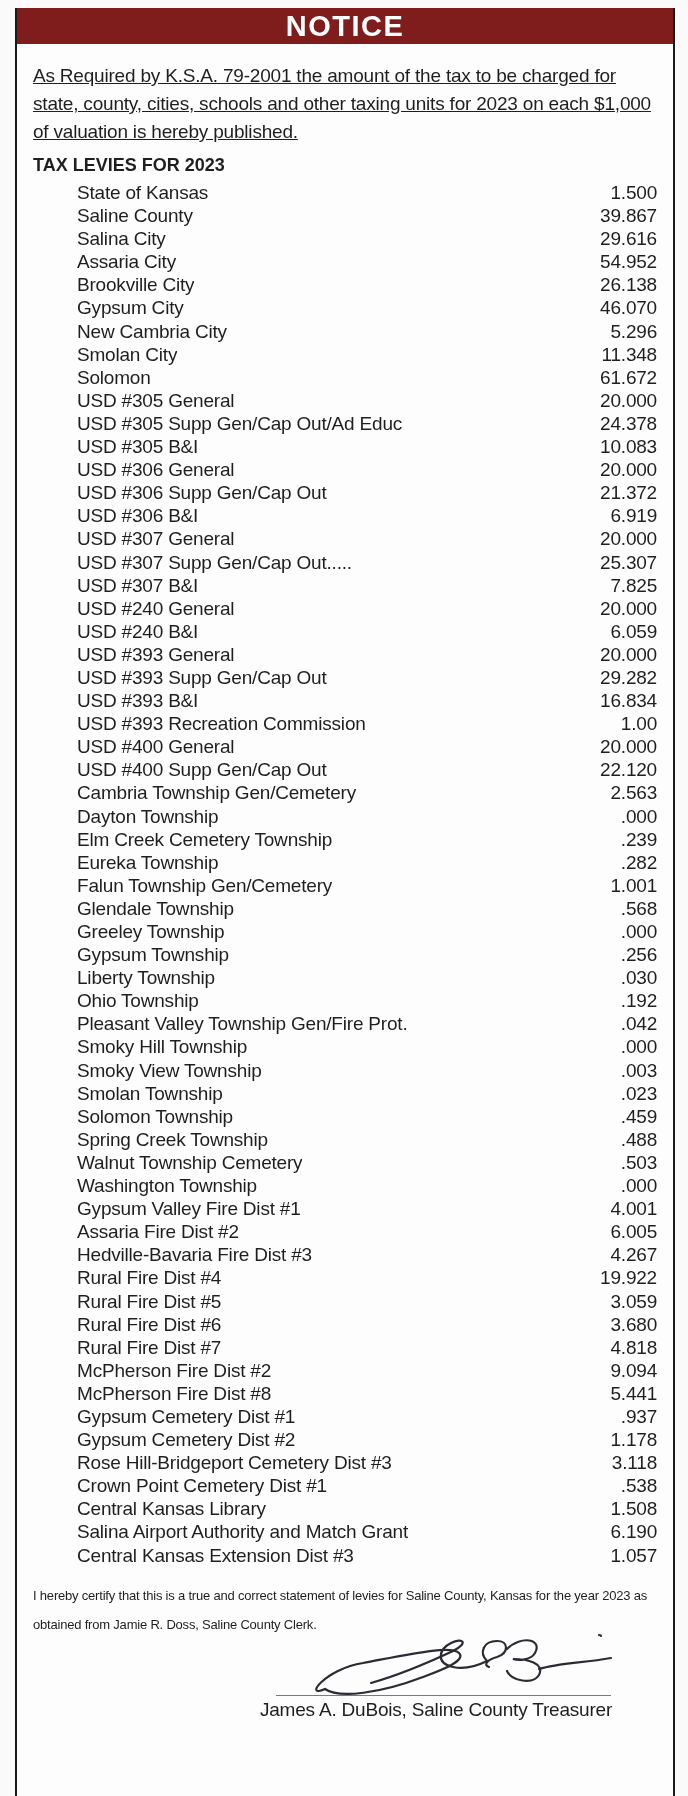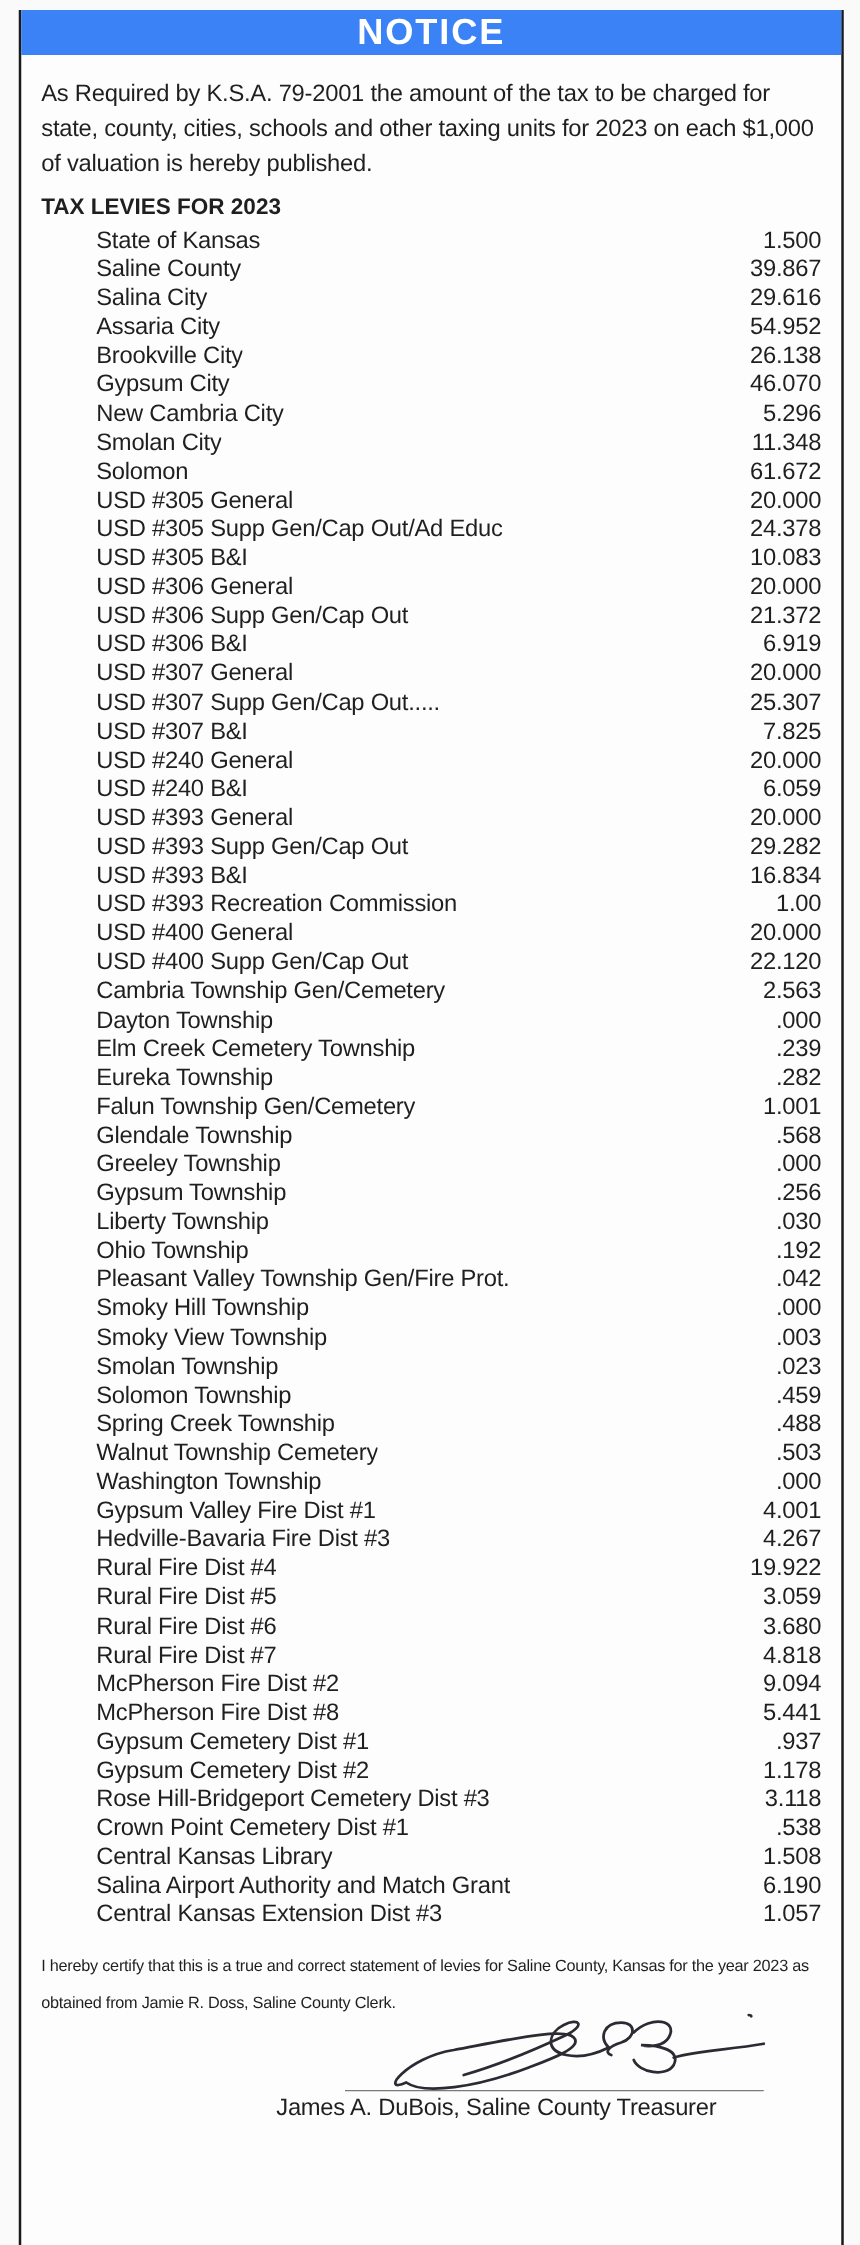--- a/index.html
+++ b/index.html
@@ -14,36 +14,37 @@
   .sheet {
     position: absolute;
     left: 15px; right: 13px; top: 8px; bottom: -4px;
     border-left: 2px solid #1a1a1a;
     border-right: 2px solid #1a1a1a;
     background: #fdfdfd;
     box-sizing: border-box;
   }
   .notice-bar {
     height: 36px;
-    background: #3b82f6;
+    background: #7f1d1d;
     color: #ffffff;
     display: flex; align-items: center; justify-content: center;
     font-size: 29px; font-weight: 800;
     letter-spacing: 1.5px;
     font-stretch: condensed;
   }
   .content {
     padding: 18px 16px 0 16px;
     letter-spacing: -0.2px;
     font-stretch: condensed;
   }
   .intro {
     margin: 0;
     font-size: 19px;
     line-height: 28px;
+    text-decoration: underline;
   }
   .section-title {
     margin: 7px 0 0 0;
     font-size: 18px;
     line-height: 24px;
     font-weight: 800;
     letter-spacing: 0;
   }
   .levy-list { margin-top: 4px; margin-left: 44px; }
   .levy-row {
@@ -58,21 +59,21 @@
   .levy-name { flex: 0 1 auto; overflow: hidden; }
   .levy-value { flex: 0 0 auto; text-align: right; }
   .certification {
     margin: 14px 0 0 0;
     font-size: 13px;
     line-height: 29px;
   }
   .signature-block {
     margin: 0 6px 0 auto;
     width: 430px;
-    text-align: left;
+    text-align: center;
     position: relative;
   }
   .signature-scribble {
     display: block;
     margin: -14px 30px -8px auto;
     width: 310px; height: 78px;
   }
   .signature-line {
     border: none;
     border-top: 1px solid #7a7a7a;
@@ -269,20 +270,24 @@
           <span class="levy-name">Walnut Township Cemetery</span>
           <span class="levy-value">.503</span>
         </div>
         <div class="levy-row">
           <span class="levy-name">Washington Township</span>
           <span class="levy-value">.000</span>
         </div>
         <div class="levy-row">
           <span class="levy-name">Gypsum Valley Fire Dist #1</span>
           <span class="levy-value">4.001</span>
+        </div>
+        <div class="levy-row">
+          <span class="levy-name">Assaria Fire Dist #2</span>
+          <span class="levy-value">6.005</span>
         </div>
         <div class="levy-row">
           <span class="levy-name">Hedville-Bavaria Fire Dist #3</span>
           <span class="levy-value">4.267</span>
         </div>
         <div class="levy-row">
           <span class="levy-name">Rural Fire Dist #4</span>
           <span class="levy-value">19.922</span>
         </div>
         <div class="levy-row">

